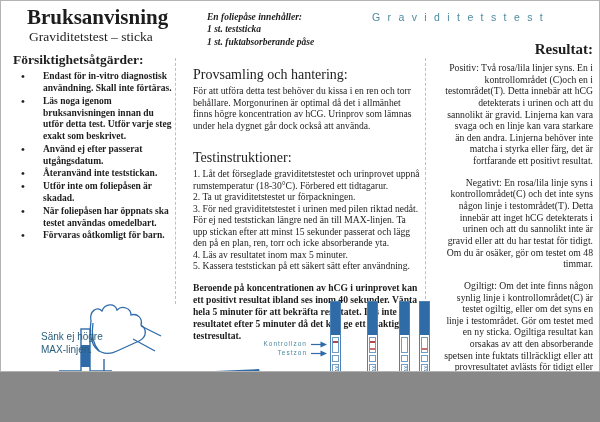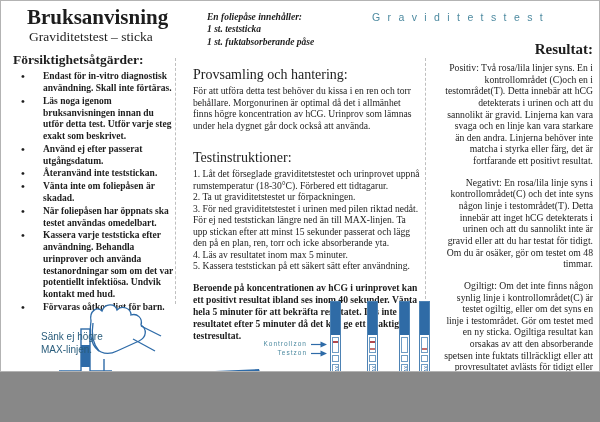--- a/index.html
+++ b/index.html
@@ -71,23 +71,22 @@
 
   <div class="col-left">
     <h1 class="doc-title">Bruksanvisning</h1>
     <div class="doc-subtitle">Graviditetstest – sticka</div>
     <h2 class="prec-heading">Försiktighetsåtgärder:</h2>
     <ul class="prec-list">
         <li>Endast för in-vitro diagnostisk användning. Skall inte förtäras.</li>
         <li>Läs noga igenom bruksanvisningen innan du utför detta test. Utför varje steg exakt som beskrivet.</li>
         <li>Använd ej efter passerat utgångsdatum.</li>
         <li>Återanvänd inte teststickan.</li>
-        <li>Vänta inte om foliepåsen är skadad.</li>
+        <li>Utför inte om foliepåsen är skadad.</li>
         <li>När foliepåsen har öppnats ska testet användas omedelbart.</li>
-        <li>Kassera varje teststicka efter användning. Behandla urinprover och använda testanordningar som om det var potentiellt infektiösa. Undvik kontakt med hud.</li>
         <li>Förvaras oåtkomligt för barn.</li>
       </ul>
   </div>
 
   <div class="divider d1"></div>
   <div class="divider d2"></div>
 
   <div class="col-mid">
     <div class="pouch">
         <div>En foliepåse innehåller:</div>

